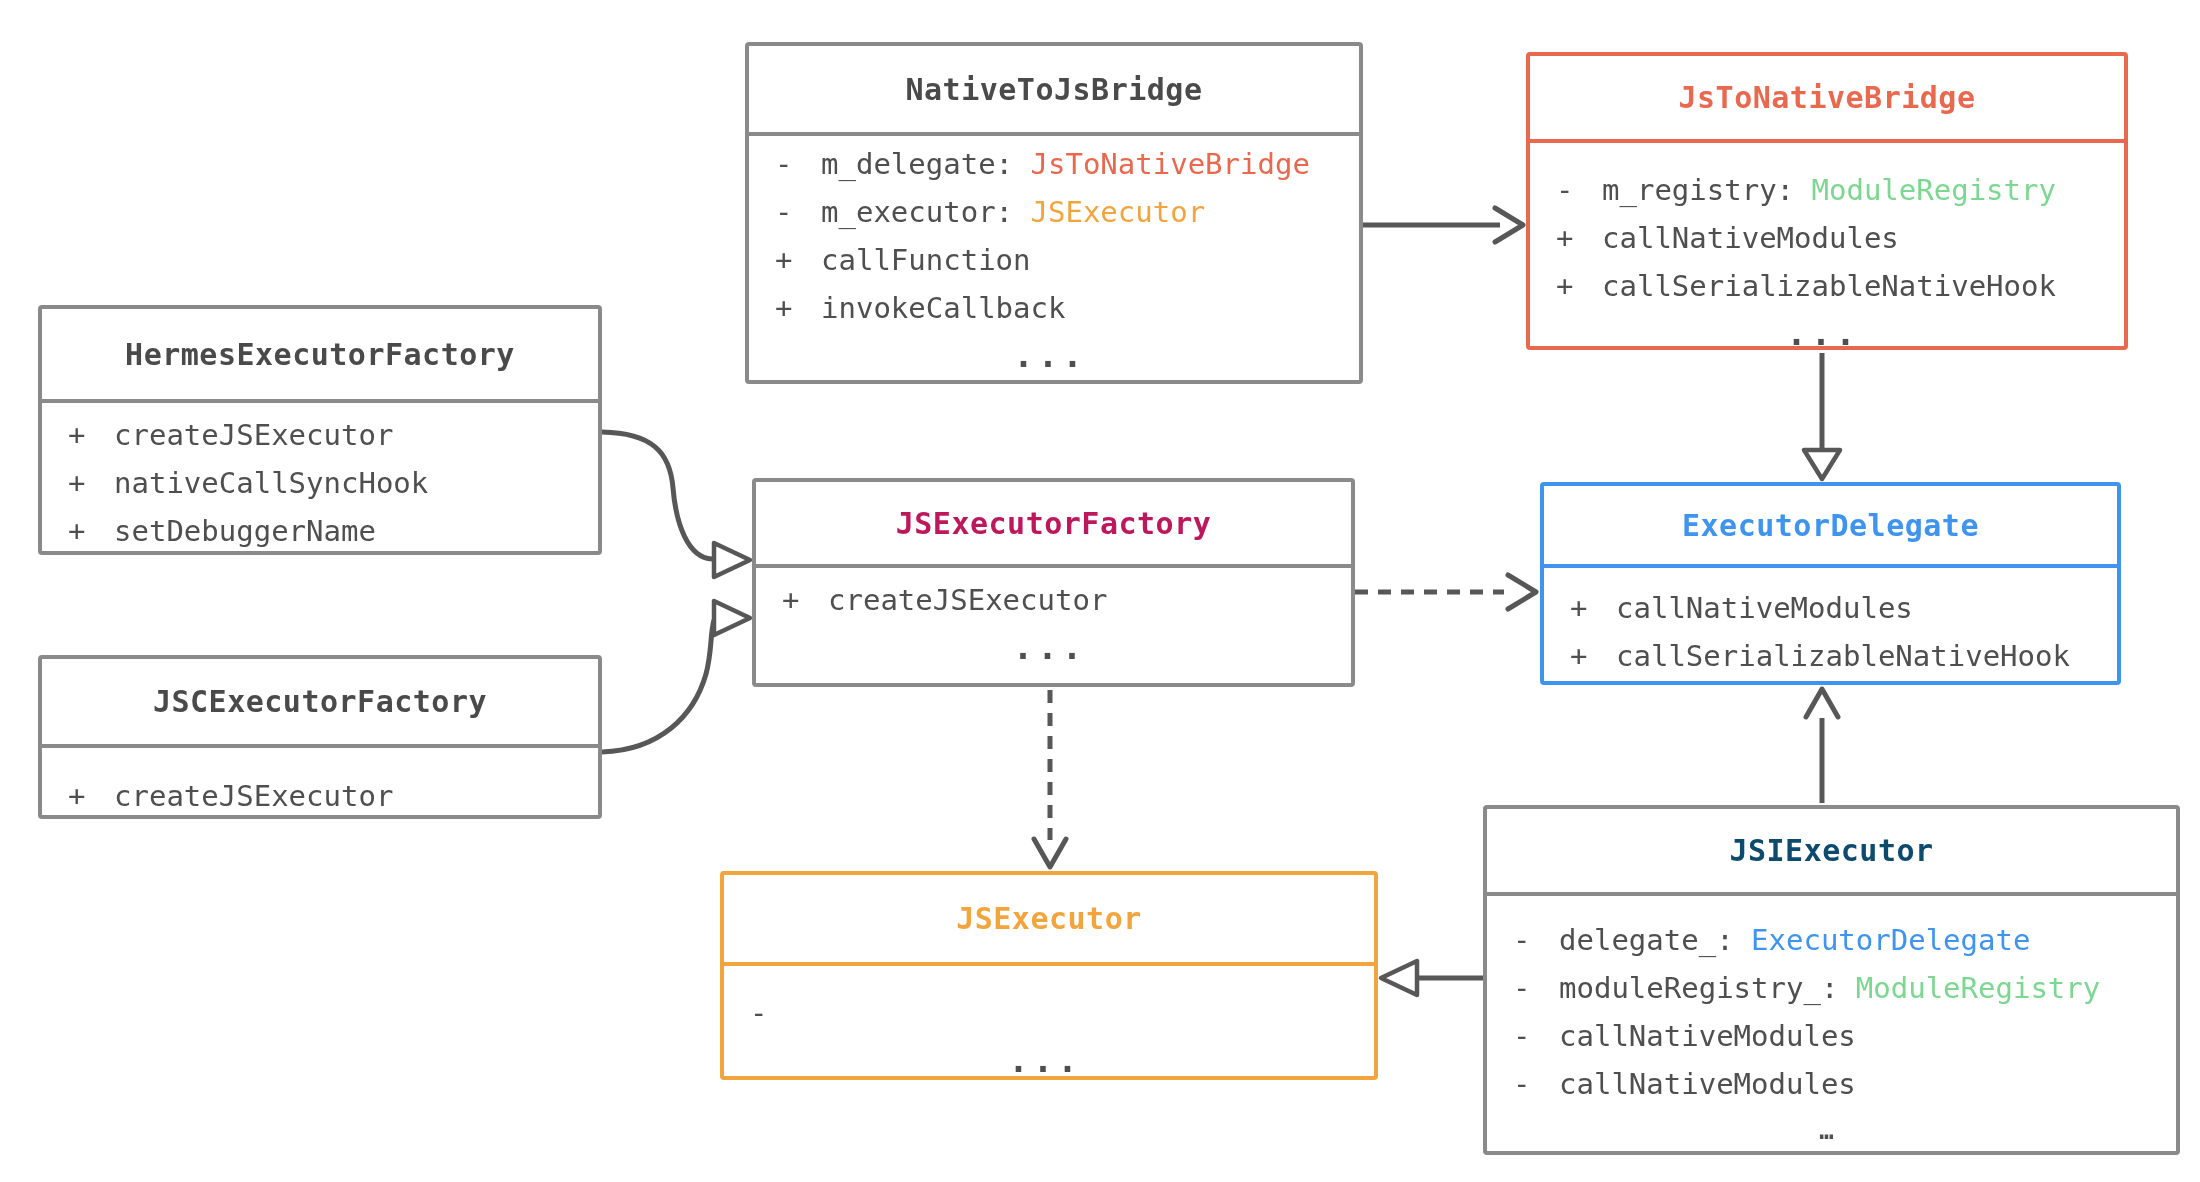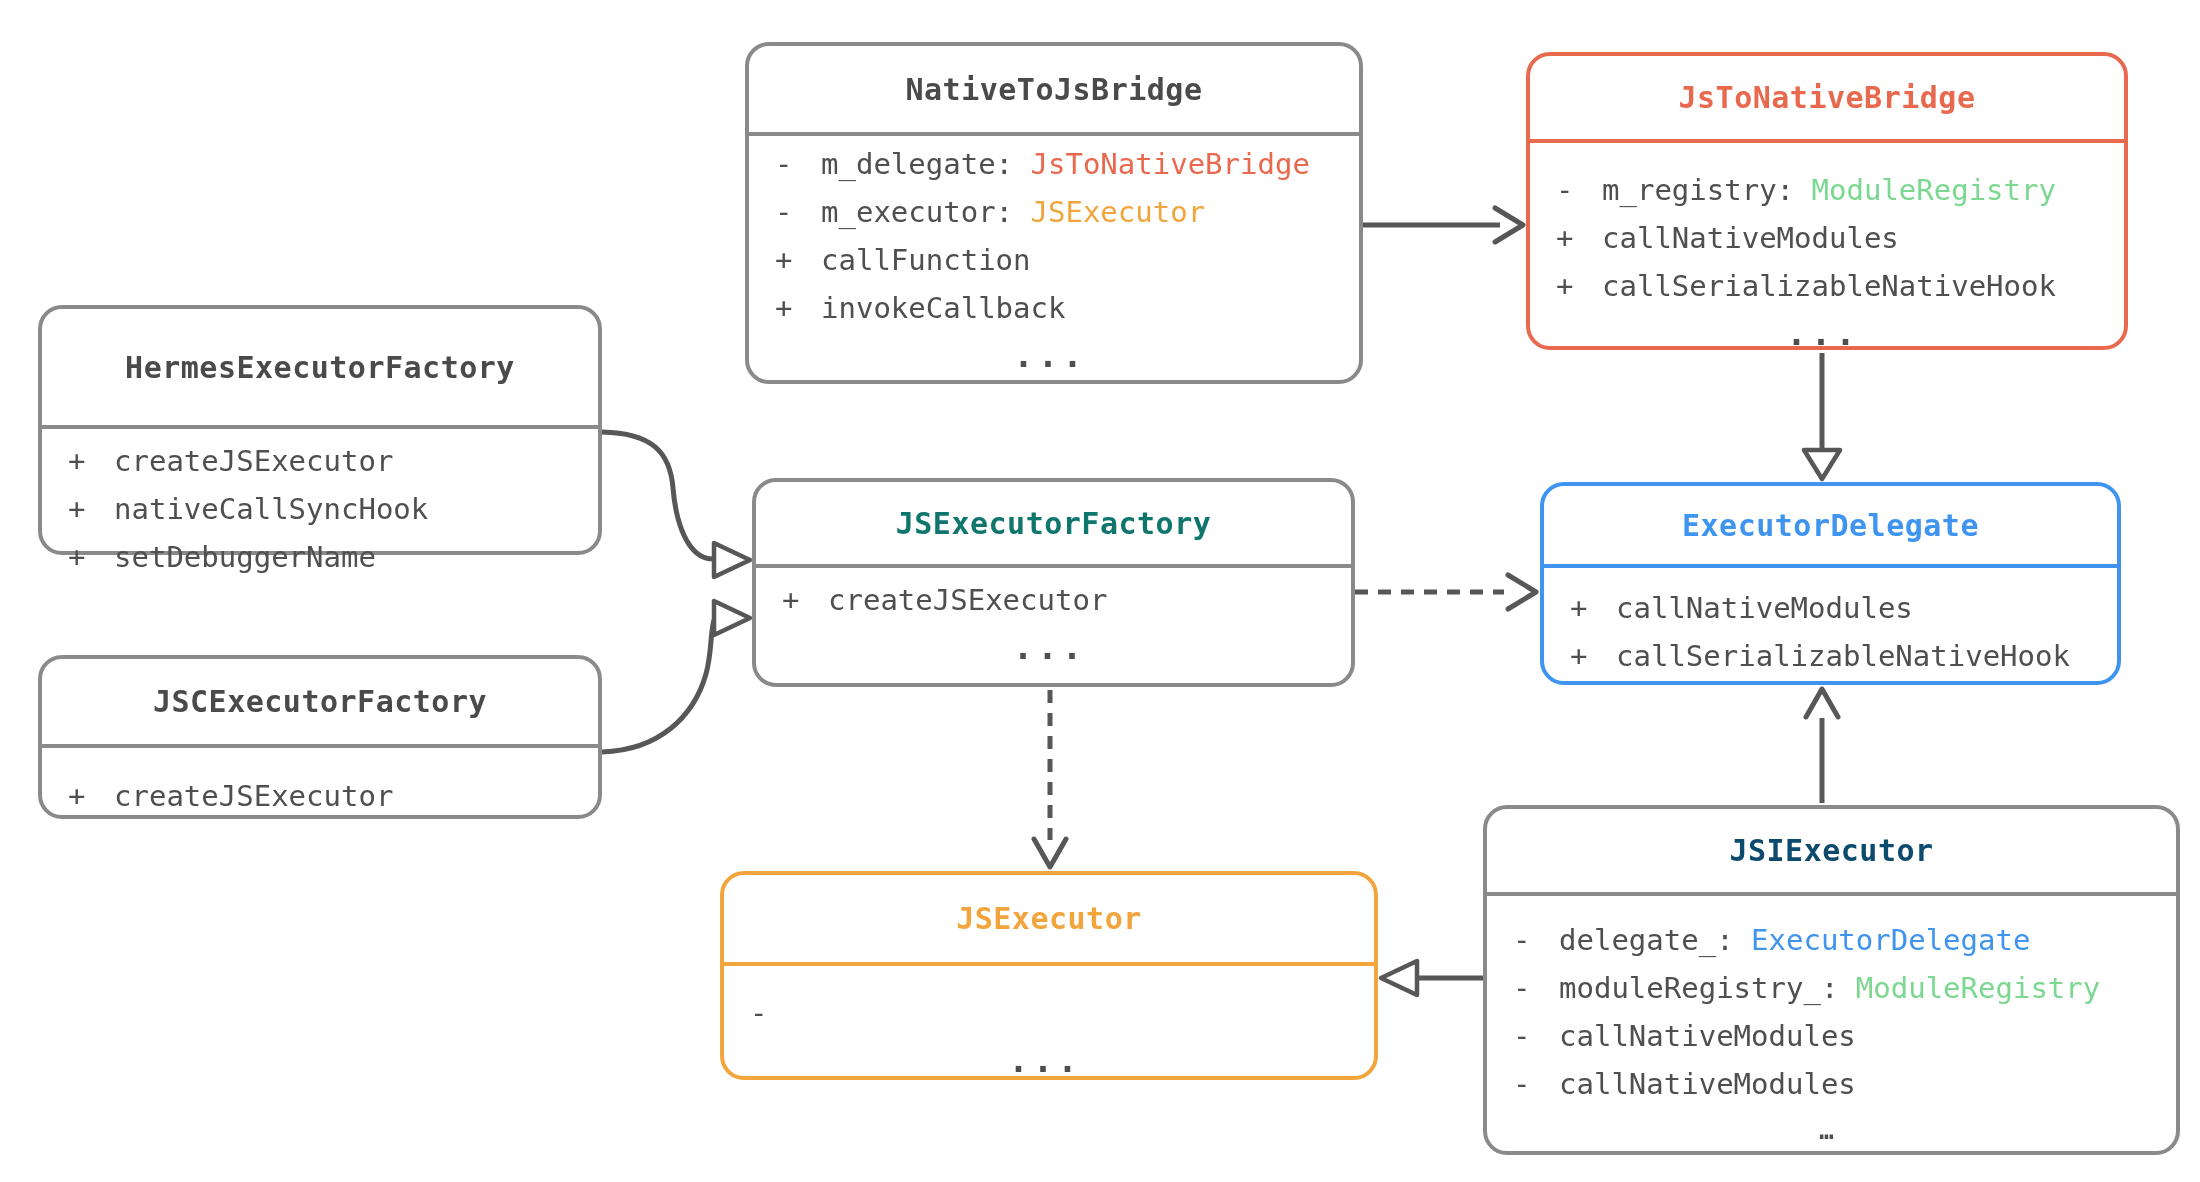--- a/index.html
+++ b/index.html
@@ -3,21 +3,21 @@
 <meta charset="utf-8">
 <style>
   html,body{margin:0;padding:0;background:#ffffff;}
   #canvas{
     position:relative;width:2200px;height:1182px;background:#ffffff;overflow:hidden;
     font-family:"DejaVu Sans Mono","Liberation Mono",monospace;
   }
   #arrow-layer{position:absolute;left:0;top:0;width:2200px;height:1182px;z-index:1;pointer-events:none;}
   .class-box{
     position:absolute;z-index:2;background:#ffffff;border:4px solid #8A8A8A;
-    border-radius:24px;box-sizing:border-box;display:flex;flex-direction:column;
+    border-radius:4px;box-sizing:border-box;display:flex;flex-direction:column;
   }
   .box-header{
     display:flex;align-items:center;justify-content:center;flex:0 0 auto;box-sizing:border-box;
   }
   .box-title{
     font-size:30px;font-weight:bold;letter-spacing:0.5px;white-space:pre;
   }
   .box-body{
     flex:1 1 auto;border-top:4px solid #8A8A8A;box-sizing:border-box;padding-left:26px;padding-right:8px;
   }
@@ -87,40 +87,40 @@
         <span class="box-title" style="color: rgb(233, 105, 79);">JsToNativeBridge</span>
       </div>
       <div class="box-body" style="border-top-color: rgb(233, 105, 79); padding-top: 23px;">
         <div class="member-row"><span class="member-sign">-</span><span>m_registry: </span><span style="color: rgb(124, 215, 144);">ModuleRegistry</span></div>
         <div class="member-row"><span class="member-sign">+</span><span>callNativeModules</span></div>
         <div class="member-row"><span class="member-sign">+</span><span>callSerializableNativeHook</span></div>
         <div class="ellipsis-row">...</div>
       </div>
     </div>
     <div class="class-box" style="left: 38px; top: 305px; width: 564px; height: 250px; border-color: rgb(138, 138, 138);">
-      <div class="box-header" style="height: 116px;">
+      <div class="box-header" style="height: 90px;">
         <span class="box-title" style="color: rgb(74, 74, 74);">HermesExecutorFactory</span>
       </div>
       <div class="box-body" style="border-top-color: rgb(138, 138, 138); padding-top: 8px;">
         <div class="member-row"><span class="member-sign">+</span><span>createJSExecutor</span></div>
         <div class="member-row"><span class="member-sign">+</span><span>nativeCallSyncHook</span></div>
         <div class="member-row"><span class="member-sign">+</span><span>setDebuggerName</span></div>
       </div>
     </div>
     <div class="class-box" style="left: 38px; top: 655px; width: 564px; height: 164px; border-color: rgb(138, 138, 138);">
       <div class="box-header" style="height: 85px;">
         <span class="box-title" style="color: rgb(74, 74, 74);">JSCExecutorFactory</span>
       </div>
       <div class="box-body" style="border-top-color: rgb(138, 138, 138); padding-top: 24px;">
         <div class="member-row"><span class="member-sign">+</span><span>createJSExecutor</span></div>
       </div>
     </div>
     <div class="class-box" style="left: 752px; top: 478px; width: 603px; height: 209px; border-color: rgb(138, 138, 138);">
       <div class="box-header" style="height: 82px;">
-        <span class="box-title" style="color: #0f766e;">JSExecutorFactory</span>
+        <span class="box-title" style="color: #be185d;">JSExecutorFactory</span>
       </div>
       <div class="box-body" style="border-top-color: rgb(138, 138, 138); padding-top: 8px;">
         <div class="member-row"><span class="member-sign">+</span><span>createJSExecutor</span></div>
         <div class="ellipsis-row">...</div>
       </div>
     </div>
     <div class="class-box" style="left: 1540px; top: 482px; width: 581px; height: 203px; border-color: rgb(62, 148, 238);">
       <div class="box-header" style="height: 78px;">
         <span class="box-title" style="color: rgb(62, 148, 238);">ExecutorDelegate</span>
       </div>

